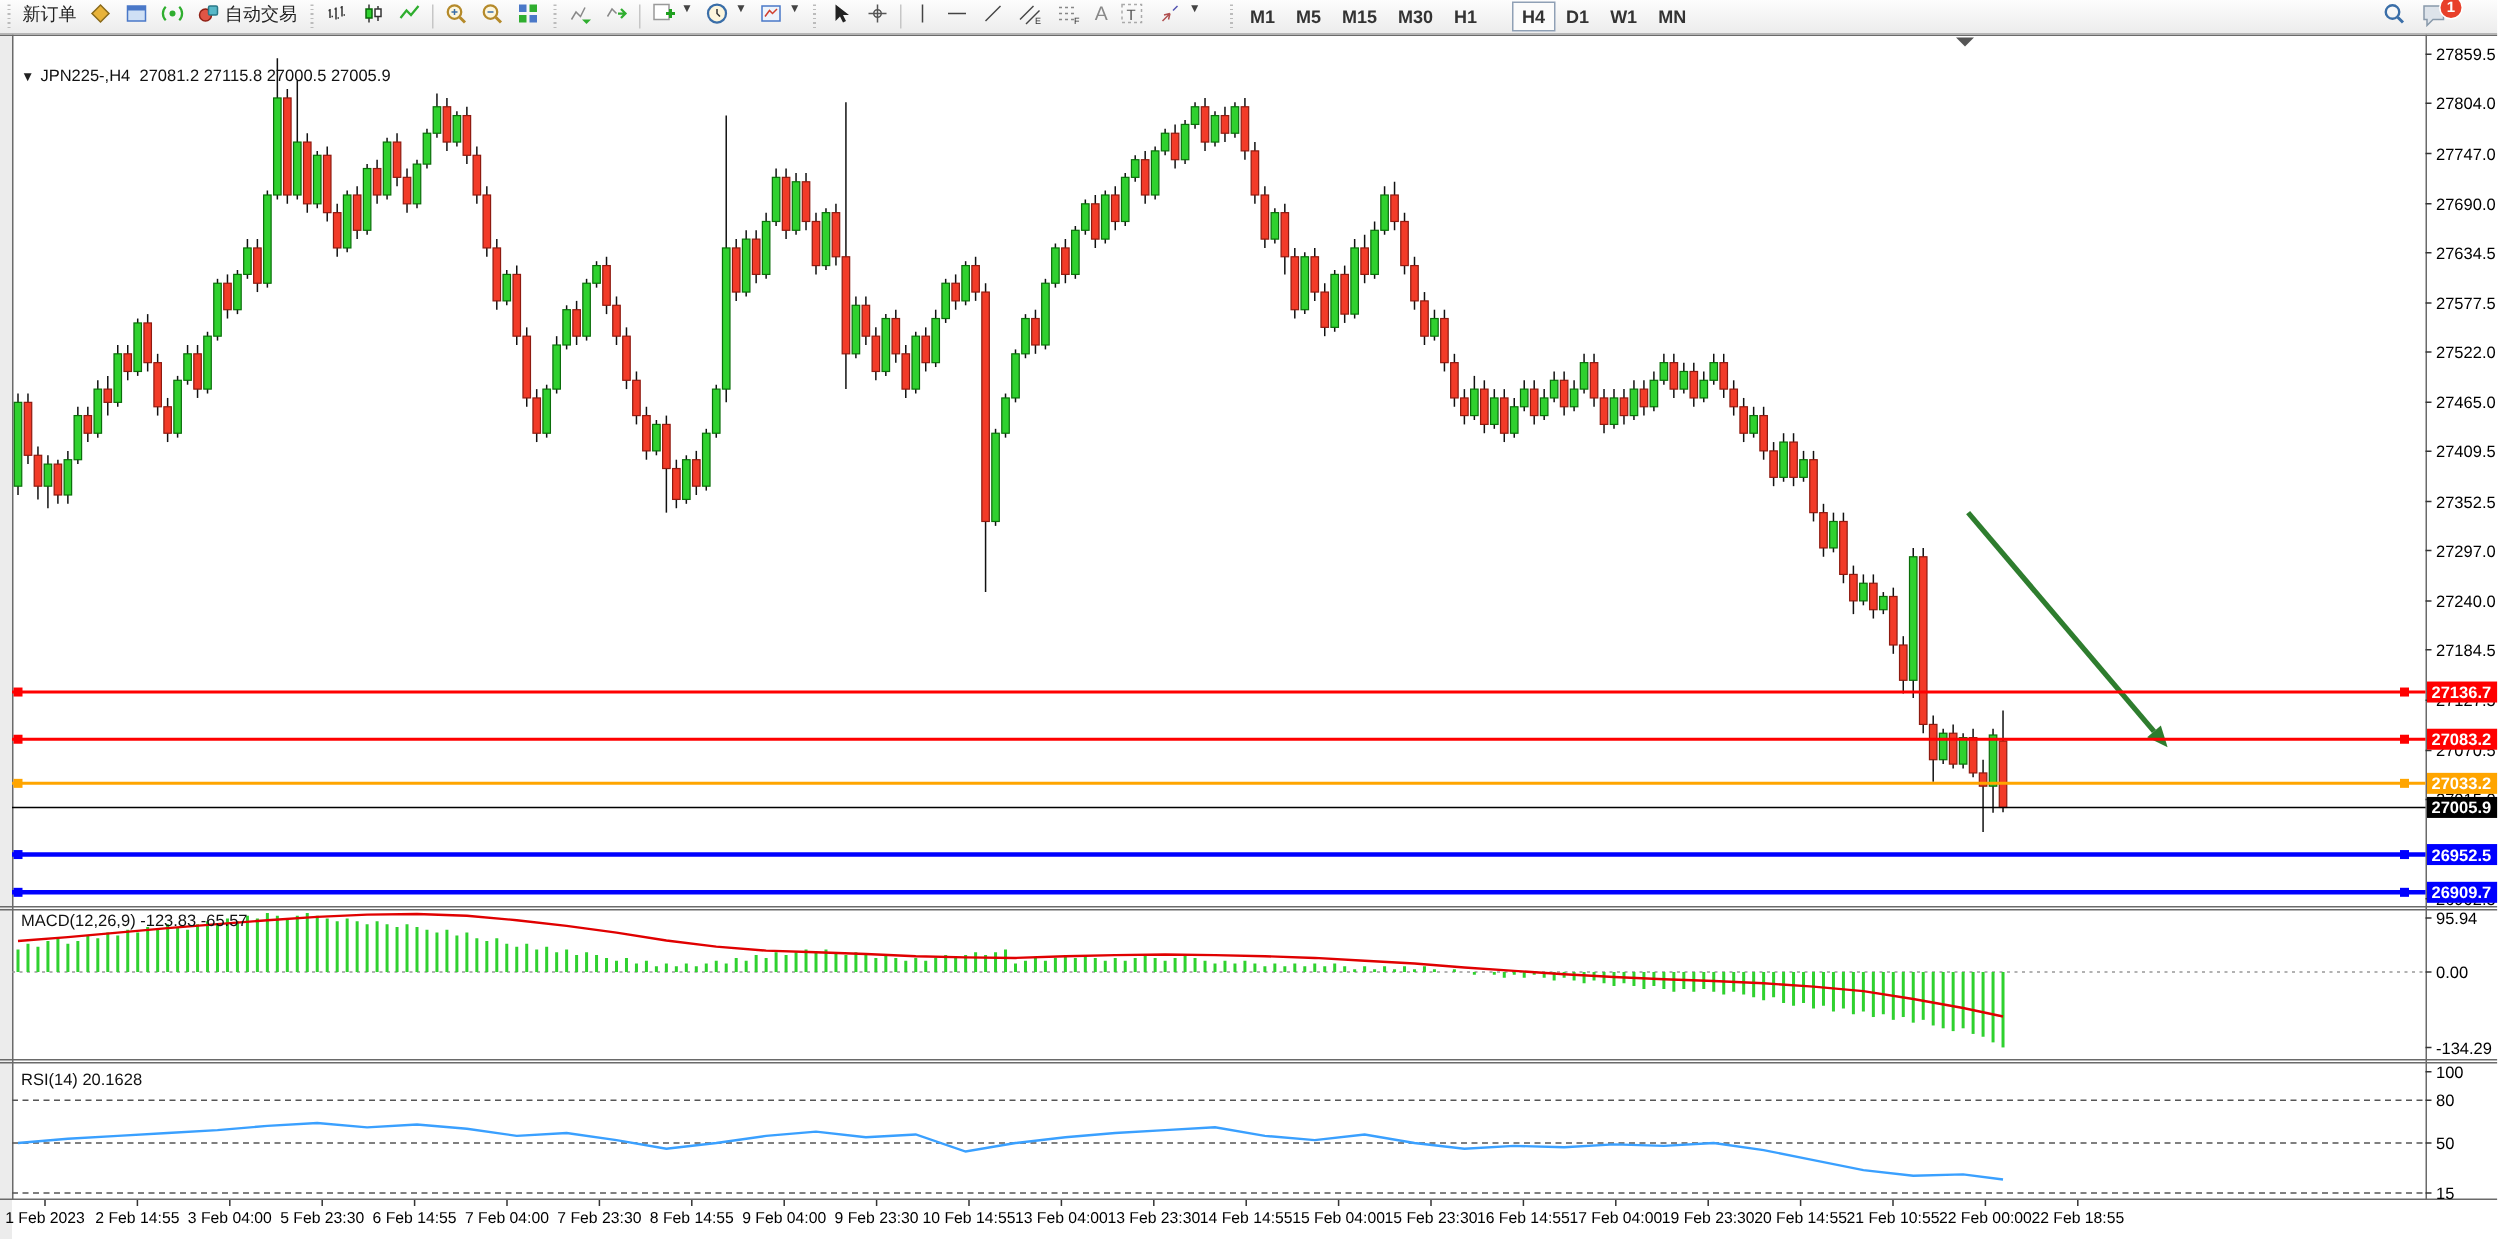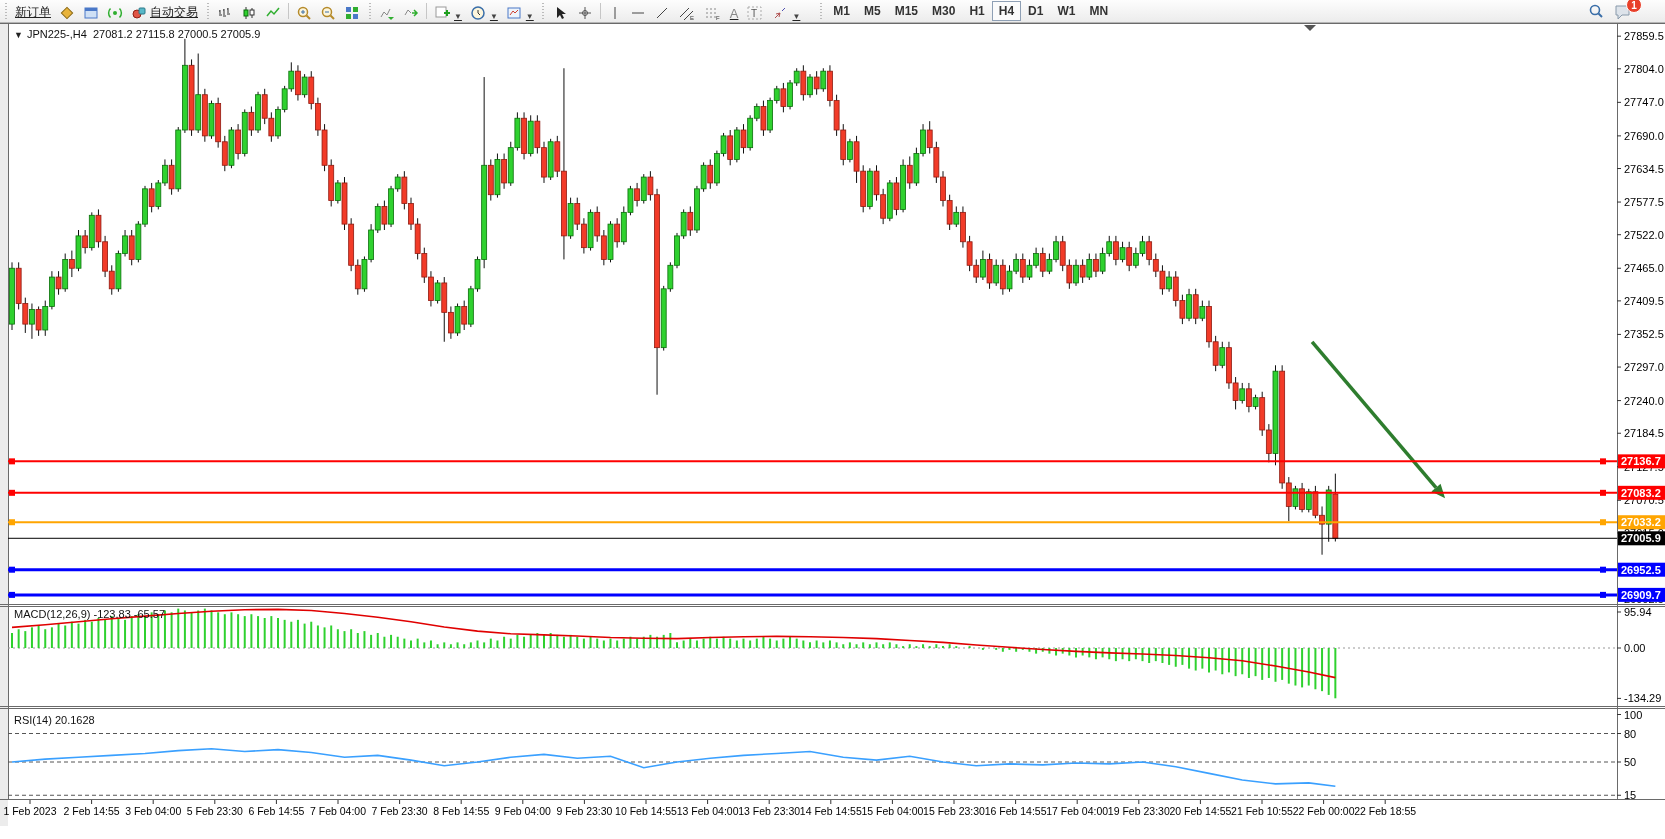--- a/index.html
+++ b/index.html
@@ -1,25 +1,25 @@
 <!DOCTYPE html>
 <html><head>
 <meta charset="utf-8">
 <style>
   html,body{margin:0;padding:0;background:#fff;}
   #app{position:relative;width:1665px;height:839px;font-family:"Liberation Sans",sans-serif;overflow:hidden;background:#fff;}
   
   #toolbar{position:absolute;left:0;top:0;width:1665px;height:22px;background:linear-gradient(#fdfdfd,#ececec);border-bottom:1px solid #b5b5b5;display:flex;align-items:center;font-size:12px;color:#222;}
   .grip{width:5px;height:16px;margin:0 3px;background:repeating-linear-gradient(to bottom,#bbb 0 1px,transparent 1px 3px);background-size:2px 100%;background-repeat:no-repeat;background-position:center;}
   .vsep{width:1px;height:16px;background:#c6c6c6;margin:0 3px;}
-  .tb-btn{display:inline-flex;align-items:flex-end;gap:3px;height:20px;padding:0 3px;border:1px solid transparent;border-radius:2px;cursor:default;white-space:nowrap;text-decoration:underline;}
+  .tb-btn{display:inline-flex;align-items:flex-start;gap:3px;height:20px;padding:0 3px;border:1px solid transparent;border-radius:2px;cursor:default;white-space:nowrap;}
   .tb-btn svg{display:block;}
   .caret{font-size:8px;color:#444;margin-left:1px;}
   .tf{padding:0 6px;height:18px;display:inline-flex;align-items:center;color:#333;border:1px solid transparent;font-weight:bold;}
-  .tf.active{background:#fbfbfb;border:1px solid #8fa0b5;}
+  .tf.active{background:#fbfbfb;border:1px solid #8fa0b5;margin-left:16px;}
   .badge{position:absolute;top:-4px;right:-6px;background:#e8402a;color:#fff;border-radius:50%;width:14px;height:14px;font-size:10px;display:flex;align-items:center;justify-content:center;font-weight:bold;border:1px solid #fff;}
   .glyph{font-size:12px;color:#333;}
   
   #chartwrap{position:absolute;left:0;top:0;width:1665px;height:839px;}
   #csvg{position:absolute;left:0;top:0;}
   .overlay{position:absolute;font-size:11px;color:#111;white-space:nowrap;}
   .overlay .tri{font-size:9px;color:#222;margin-right:4px;}
   text{font-family:"Liberation Sans",sans-serif;}
 </style>
 </head>
@@ -802,21 +802,21 @@
           <line x1="1200.4" y1="800" x2="1200.4" y2="804" stroke="#333"></line>
           <text x="1200.4" y="815" font-size="10.5" fill="#000" text-anchor="middle">20 Feb 14:55</text>
           <line x1="1262" y1="800" x2="1262" y2="804" stroke="#333"></line>
           <text x="1262" y="815" font-size="10.5" fill="#000" text-anchor="middle">21 Feb 10:55</text>
           <line x1="1323.6000000000001" y1="800" x2="1323.6000000000001" y2="804" stroke="#333"></line>
           <text x="1323.6000000000001" y="815" font-size="10.5" fill="#000" text-anchor="middle">22 Feb 00:00</text>
           <line x1="1385.2" y1="800" x2="1385.2" y2="804" stroke="#333"></line>
           <text x="1385.2" y="815" font-size="10.5" fill="#000" text-anchor="middle">22 Feb 18:55</text>
         </g>
       </svg>
-    <div class="overlay" style="left:14px;top:28px">
+    <div class="overlay" style="left:14px;top:45px">
       <span class="tri">▼</span><span>JPN225-,H4</span>&nbsp;&nbsp;<span>27081.2 27115.8 27000.5 27005.9</span>
     </div>
     <div class="overlay" style="left:14px;top:608px">MACD(12,26,9) -123.83 -65.57</div>
     <div class="overlay" style="left:14px;top:714px">RSI(14) 20.1628</div>
   </div>
 
   <div id="toolbar">
     <span class="grip"></span>
     <span class="tb-btn">
         <span>新订单</span>

